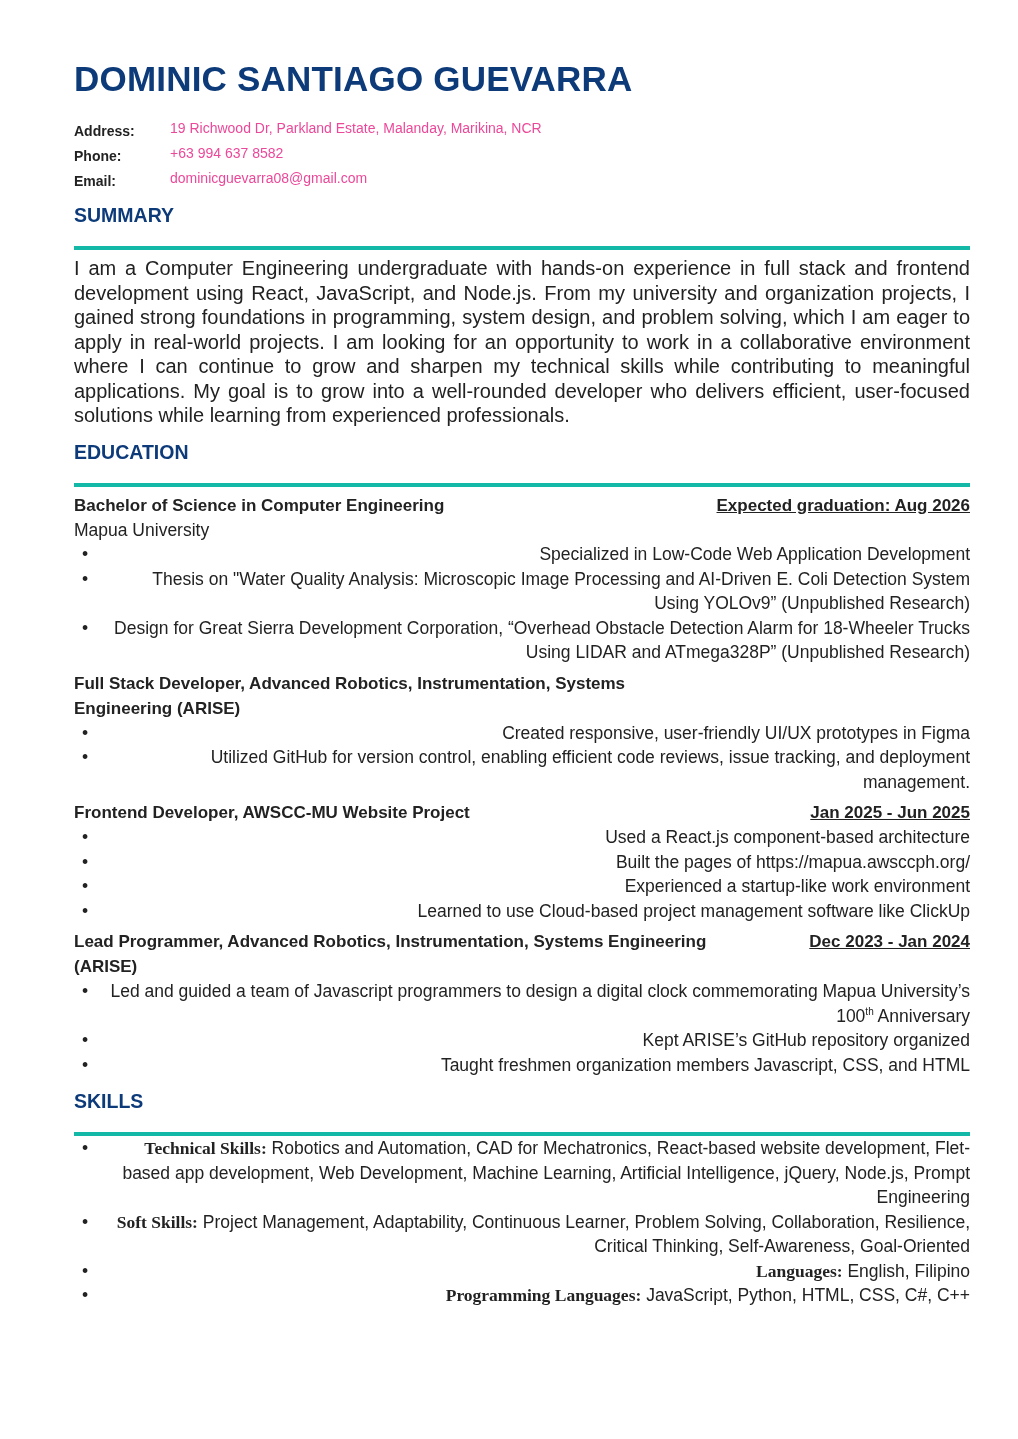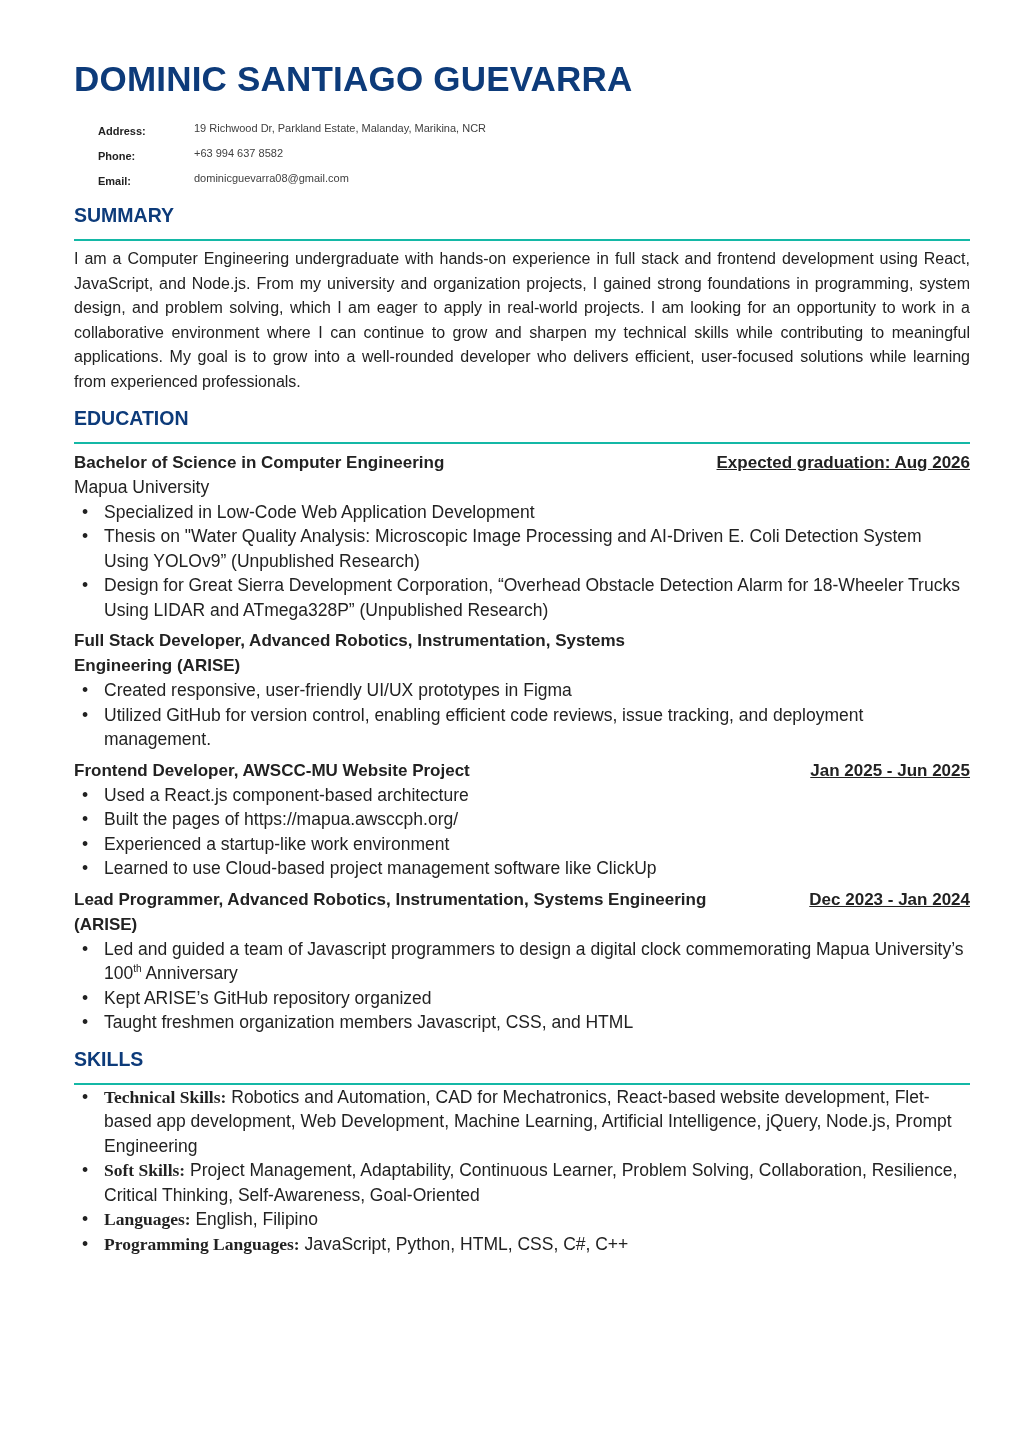--- a/index.html
+++ b/index.html
@@ -24,46 +24,45 @@
     .name {
       font-size: 35px;
       font-weight: bold;
       color: #0d3b7a;
       letter-spacing: 0.2px;
       line-height: 46px;
       margin: 0 0 14px 0;
     }
     .contact-row {
       display: flex;
-      font-size: 11px;
+      font-size: 14px;
       line-height: 25px;
       height: 25px;
-      margin-left: 24px;
     }
     .contact-label {
       width: 96px;
       font-weight: bold;
       color: #222;
       position: relative;
       top: 3px;
     }
     .contact-value {
-      color: #404040;
+      color: #ec4899;
     }
     .section-title {
       font-size: 19.5px;
       font-weight: bold;
       color: #0d3b7a;
       margin-top: 11px;
-      padding-bottom: 11px;
-      border-bottom: 2px solid #14b8a6;
+      padding-bottom: 18px;
+      border-bottom: 4px solid #14b8a6;
       line-height: 26px;
     }
     .summary {
-      font-size: 16px;
+      font-size: 20px;
       line-height: 24.5px;
       text-align: justify;
       margin-top: 6px;
       color: #222;
     }
     .entry-head {
       display: flex;
       justify-content: space-between;
       font-size: 17px;
       font-weight: bold;
@@ -84,20 +83,21 @@
       line-height: 24.5px;
       color: #222;
     }
     ul.bullets {
       margin: 0;
       padding: 0 0 0 30px;
       list-style: none;
       font-size: 17.5px;
       line-height: 24.5px;
       color: #222;
+      text-align: right;
     }
     ul.bullets li {
       position: relative;
     }
     ul.bullets li::before {
       content: "•";
       position: absolute;
       left: -22px;
       top: 0;
       color: #222;

